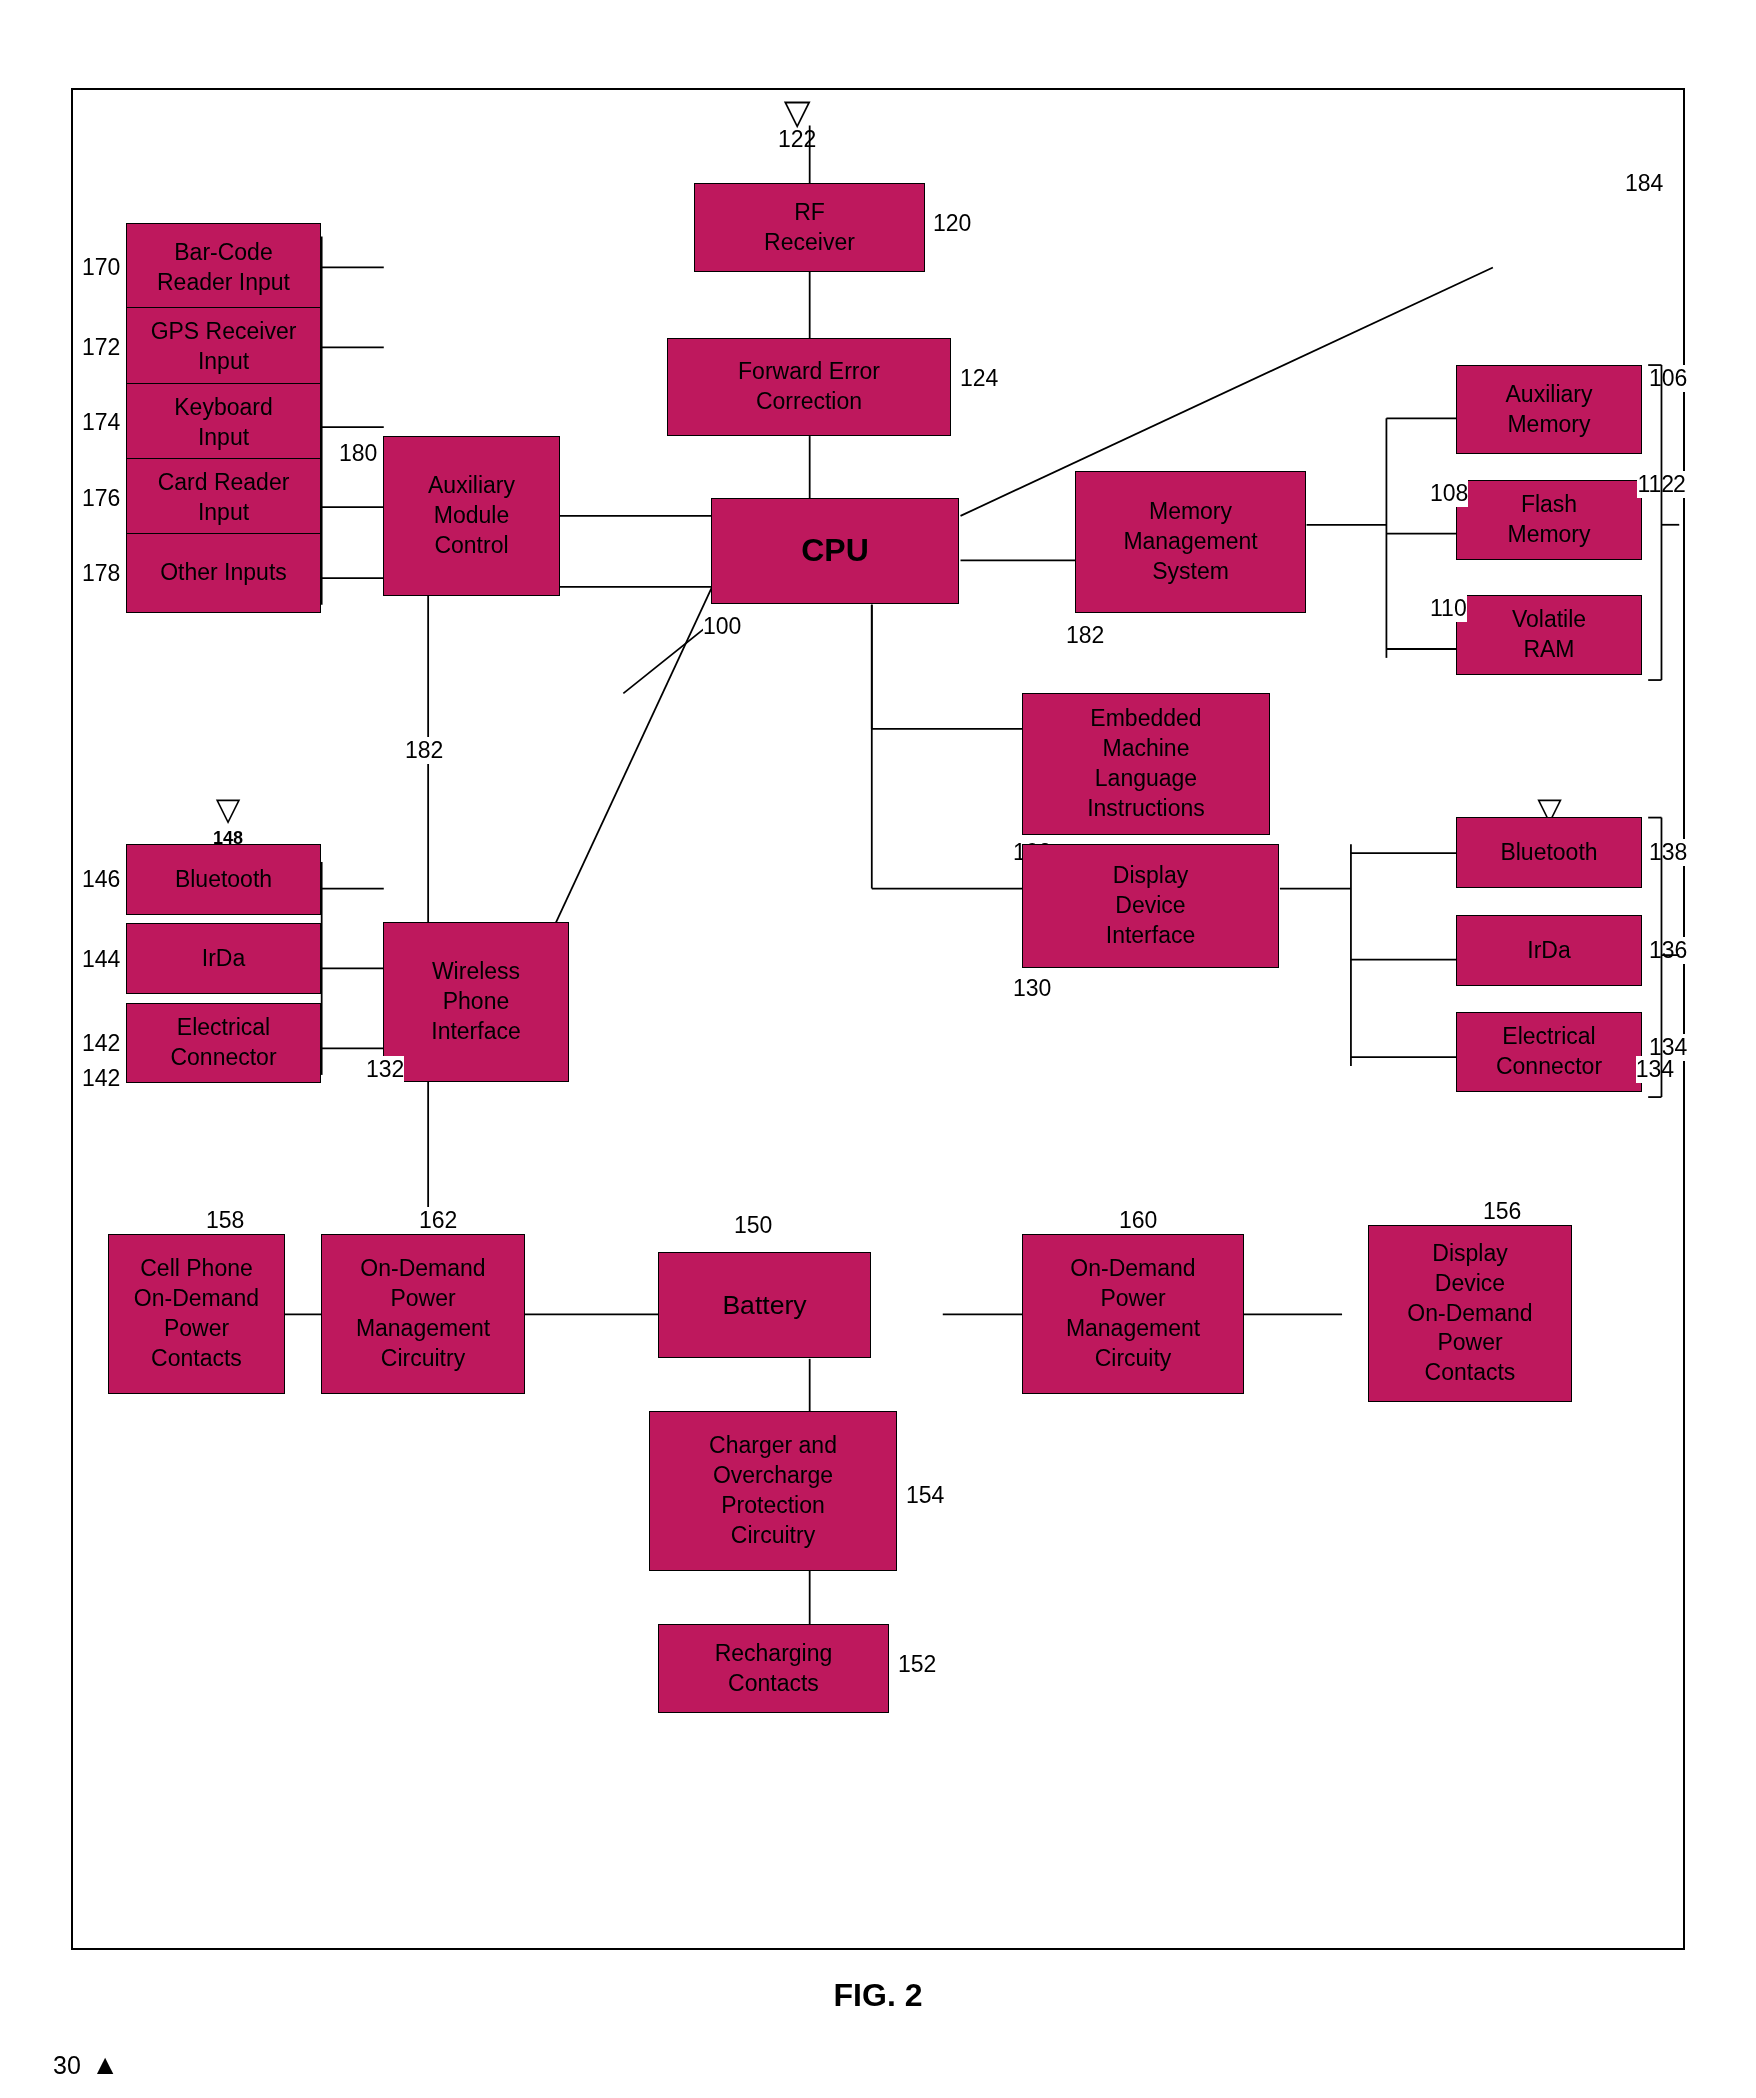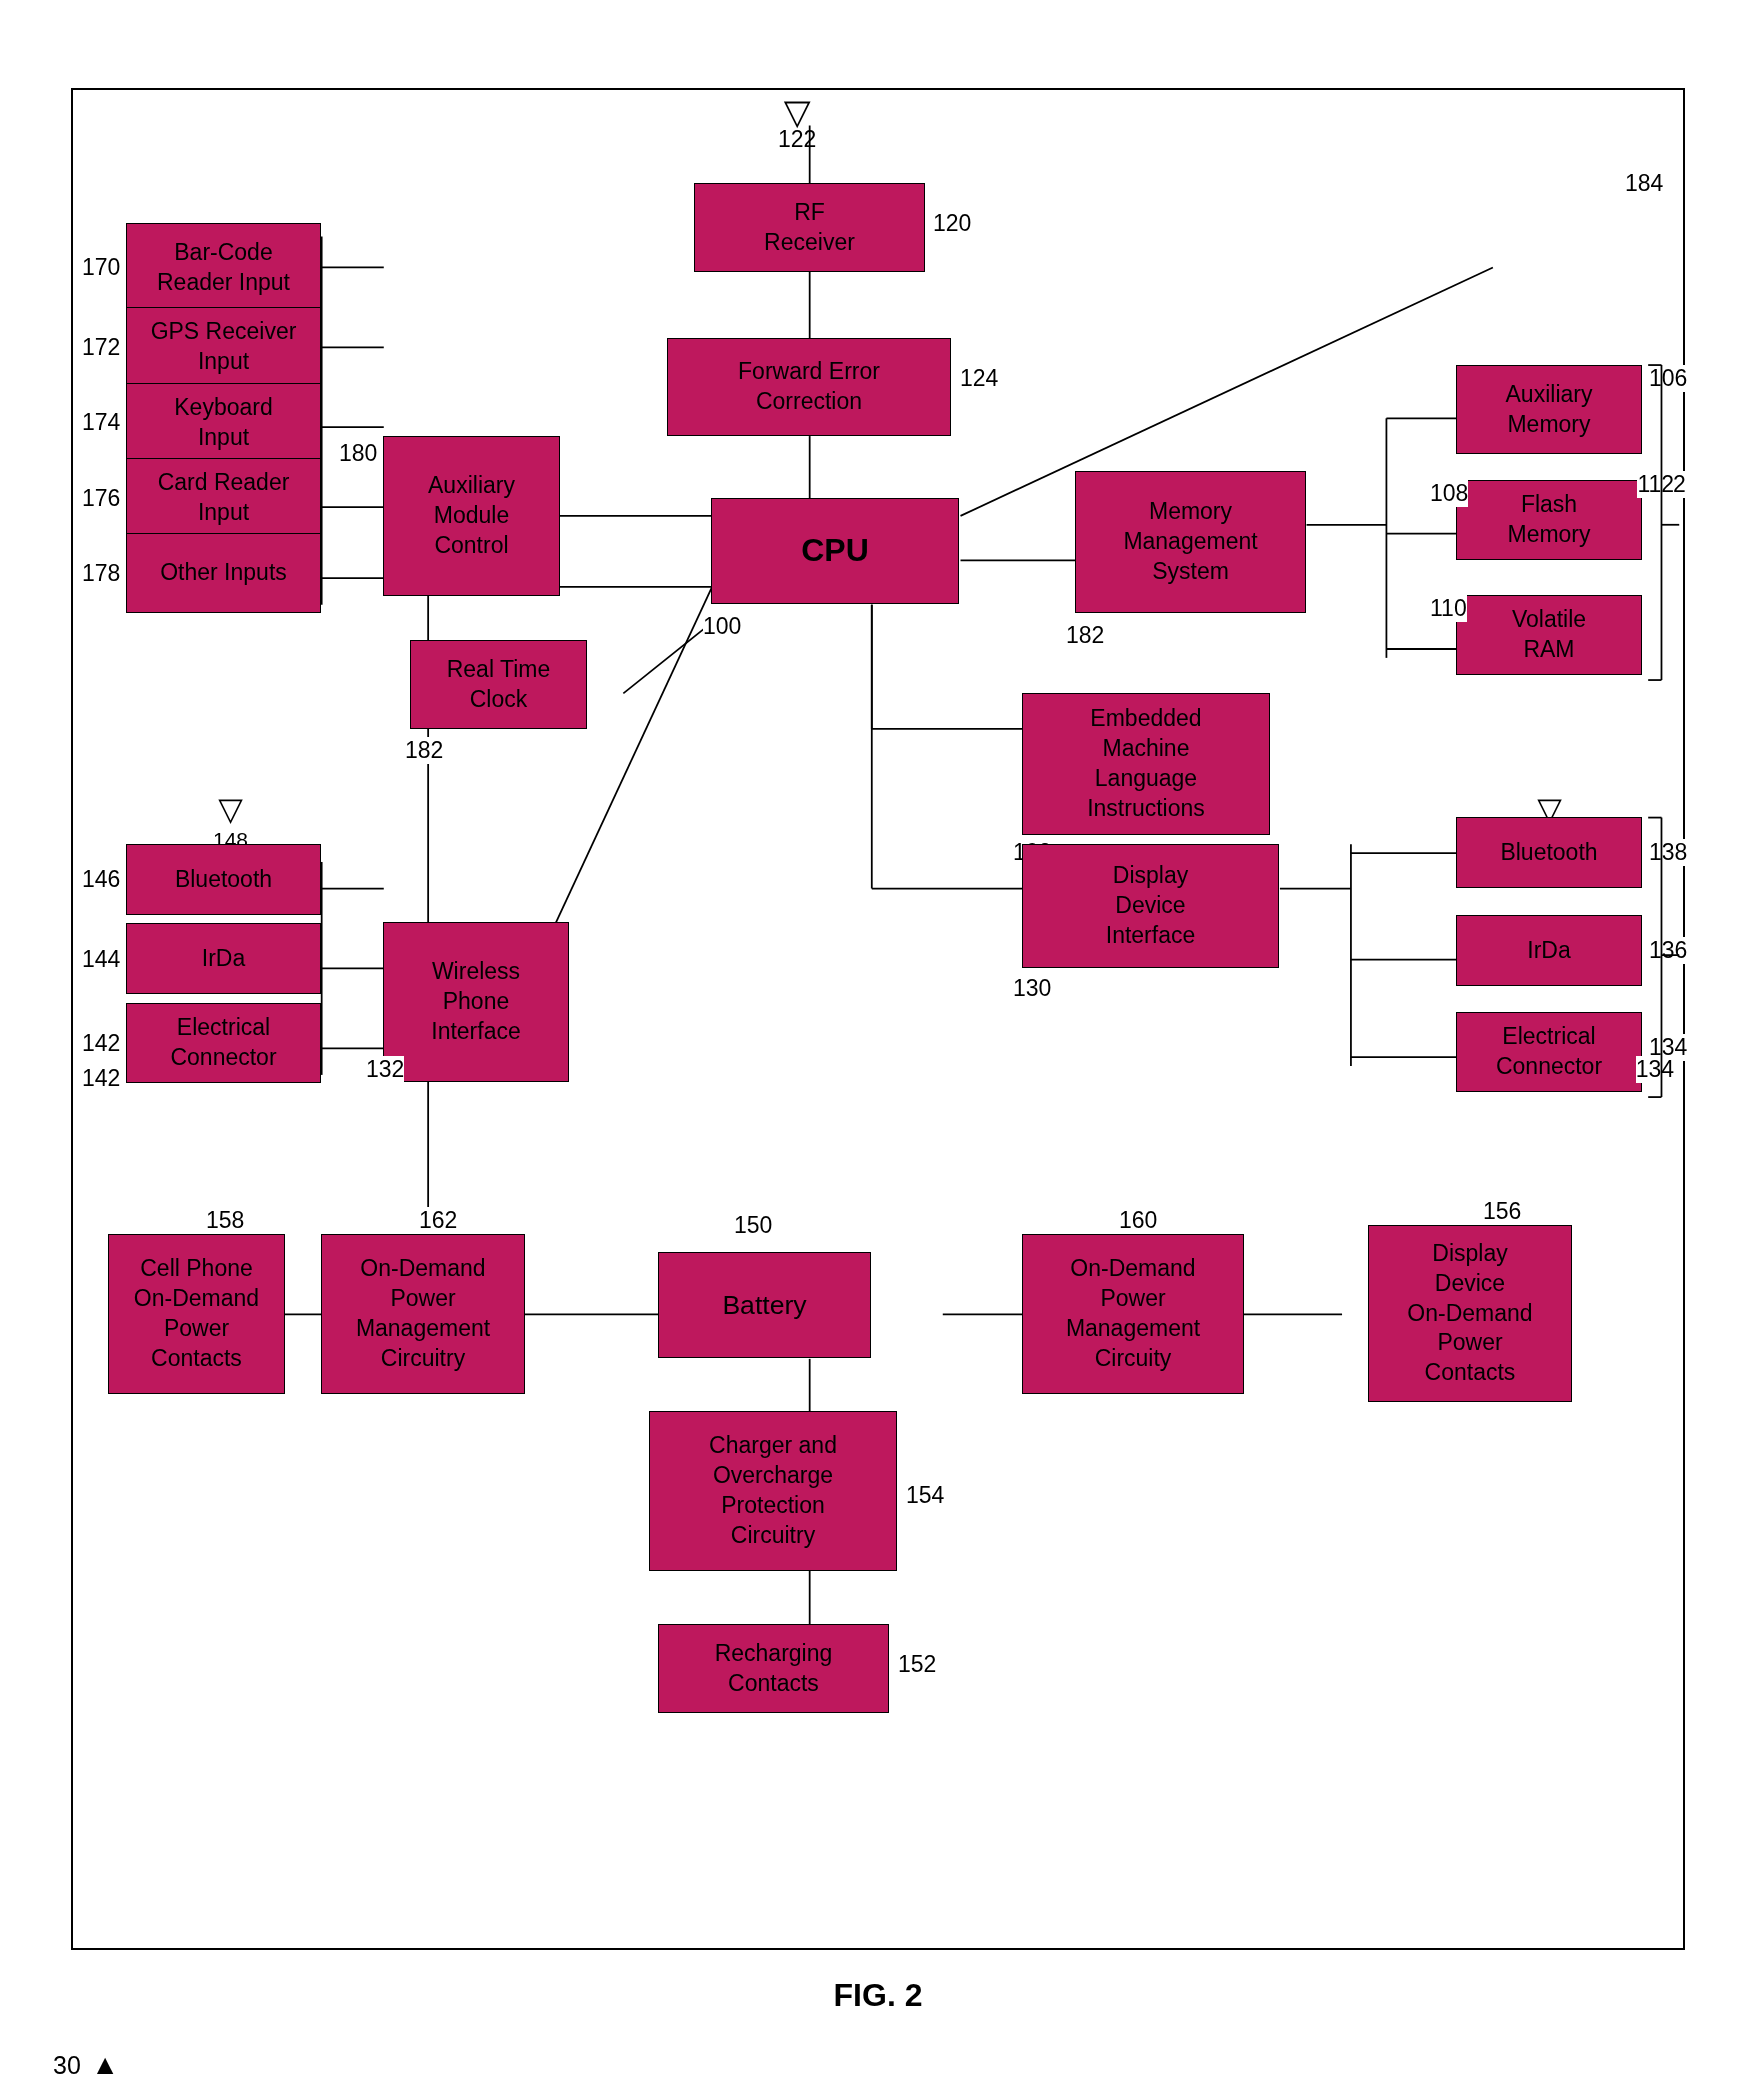--- a/index.html
+++ b/index.html
@@ -179,23 +179,20 @@
     <div class="block" style="left:53px; top:443px; width:195px; height:80px;">
       <span>Other Inputs</span>
     </div>
     <div class="label" style="left:8.9px; top:470px;">178</div>
 
     <div class="block" style="left:310px; top:346px; width:177px; height:160px;">
       <span>Auxiliary<br>Module<br>Control</span>
     </div>
     <div class="label" style="left:266px; top:350px;">180</div>
 
-    <div class="block" style="left:337px; top:550px; width:177px; height:89px;">
-      <span>Real Time<br>Clock</span>
-    </div>
     <div class="label" style="left:332px; top:647px;">182</div>
 
     <div class="block" style="left:1002px; top:381px; width:231px; height:142px;">
       <span>Memory<br>Management<br>System</span>
     </div>
     <div class="label" style="left:993px; top:532px;">182</div>
 
     <div class="block" style="left:1383px; top:275px; width:186px; height:89px;">
       <span>Auxiliary<br>Memory</span>
     </div>
@@ -214,21 +211,21 @@
 
     <div class="block" style="left:949px; top:603px; width:248px; height:142px;">
       <span>Embedded<br>Machine<br>Language<br>Instructions</span>
     </div>
     <div class="label" style="left:940px; top:749px;">102</div>
 
     <div class="label" style="left:1552px; top:80px;">184</div>
 
     <div style="position:absolute; left:140px; top:700px; text-align:center;">
       <div style="font-size:32px;">▽</div>
-      <div style="font-size:21px;">148</div>
+      <div style="font-size:18px;font-weight:bold;">148</div>
     </div>
 
     <div class="block" style="left:53px; top:754px; width:195px; height:71px;">
       <span>Bluetooth</span>
     </div>
     <div class="label" style="left:8.9px; top:776px;">146</div>
 
     <div class="block" style="left:53px; top:833px; width:195px; height:71px;">
       <span>IrDa</span>
     </div>

